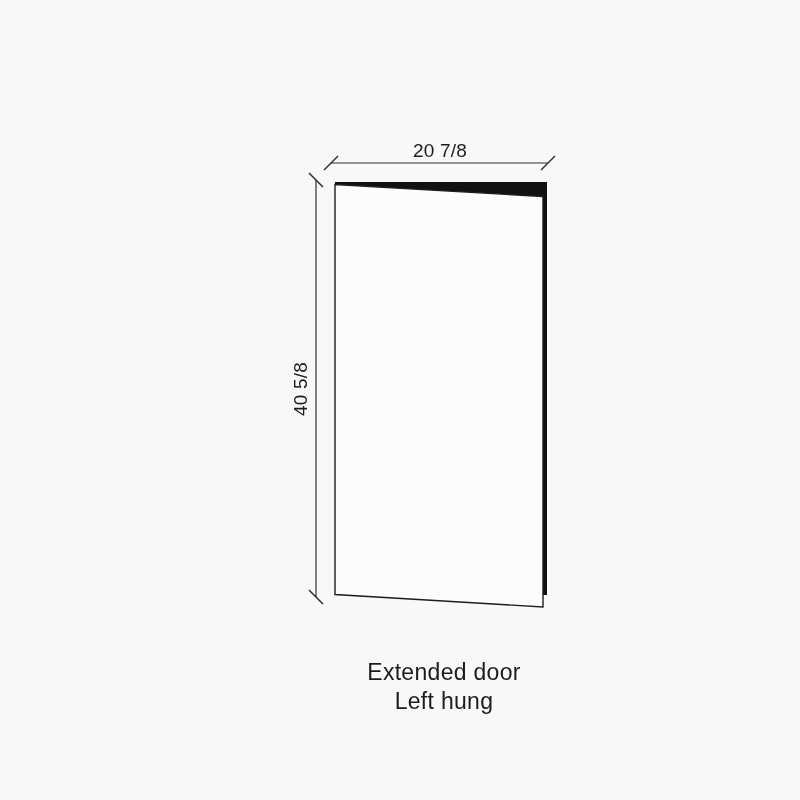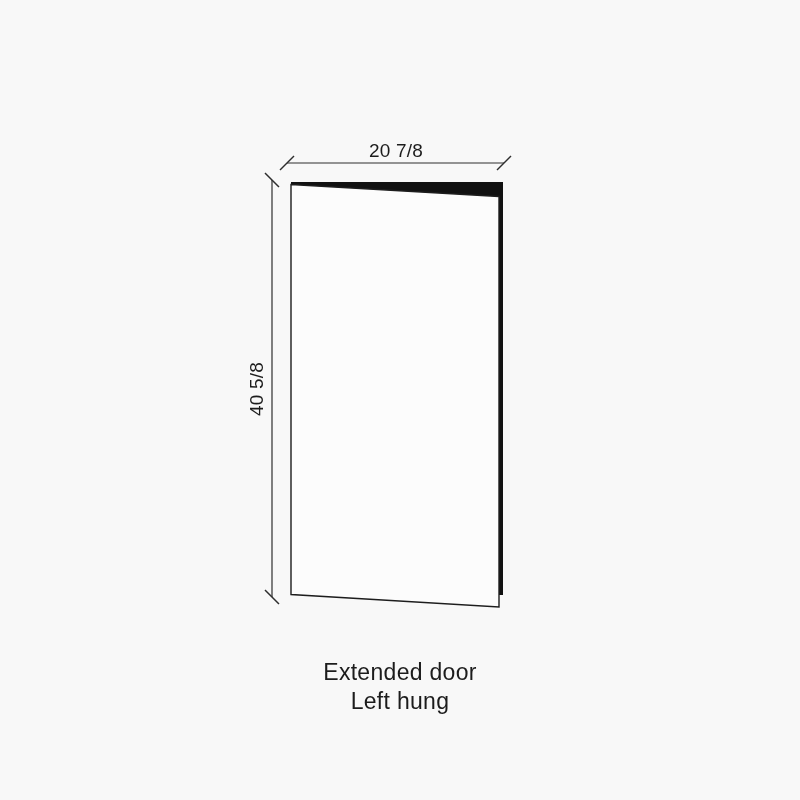--- a/index.html
+++ b/index.html
@@ -8,20 +8,21 @@
     width: 800px;
     height: 800px;
     background: #f8f8f8;
     overflow: hidden;
     font-family: "Liberation Sans", sans-serif;
   }
   .stage {
     position: relative;
     width: 732px;
     height: 800px;
+    padding-left: 44px;
   }
   svg text {
     font-family: "Liberation Sans", sans-serif;
     fill: #1c1c1c;
   }
   .dim-label {
     font-size: 19px;
     letter-spacing: 0.2px;
   }
   .caption-text {

